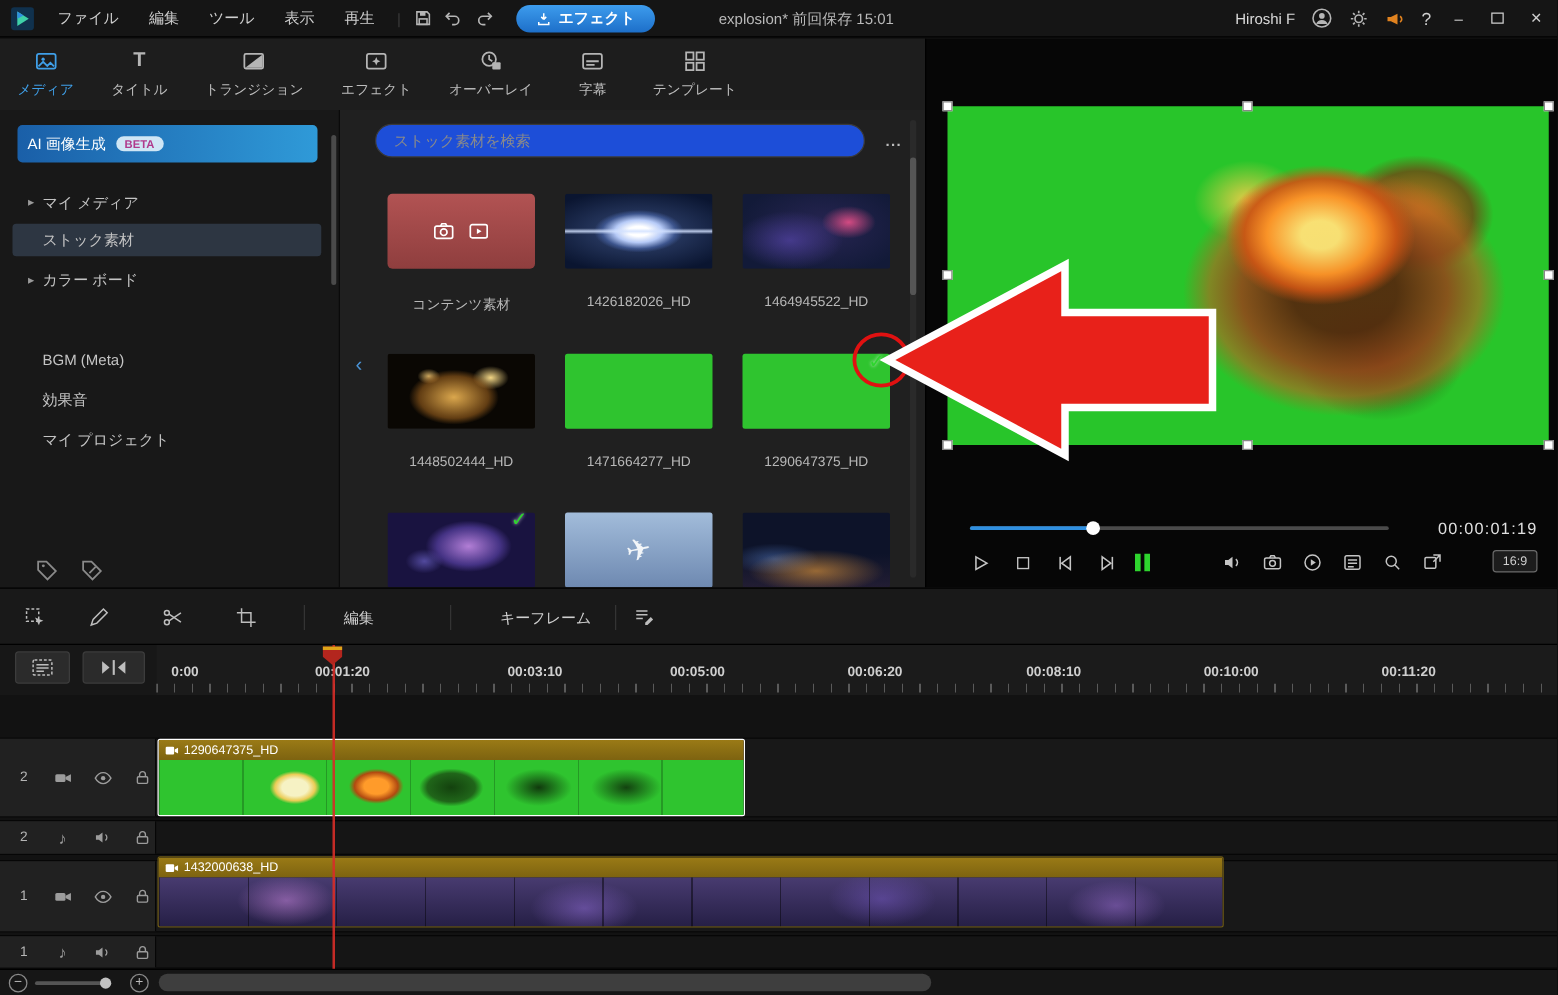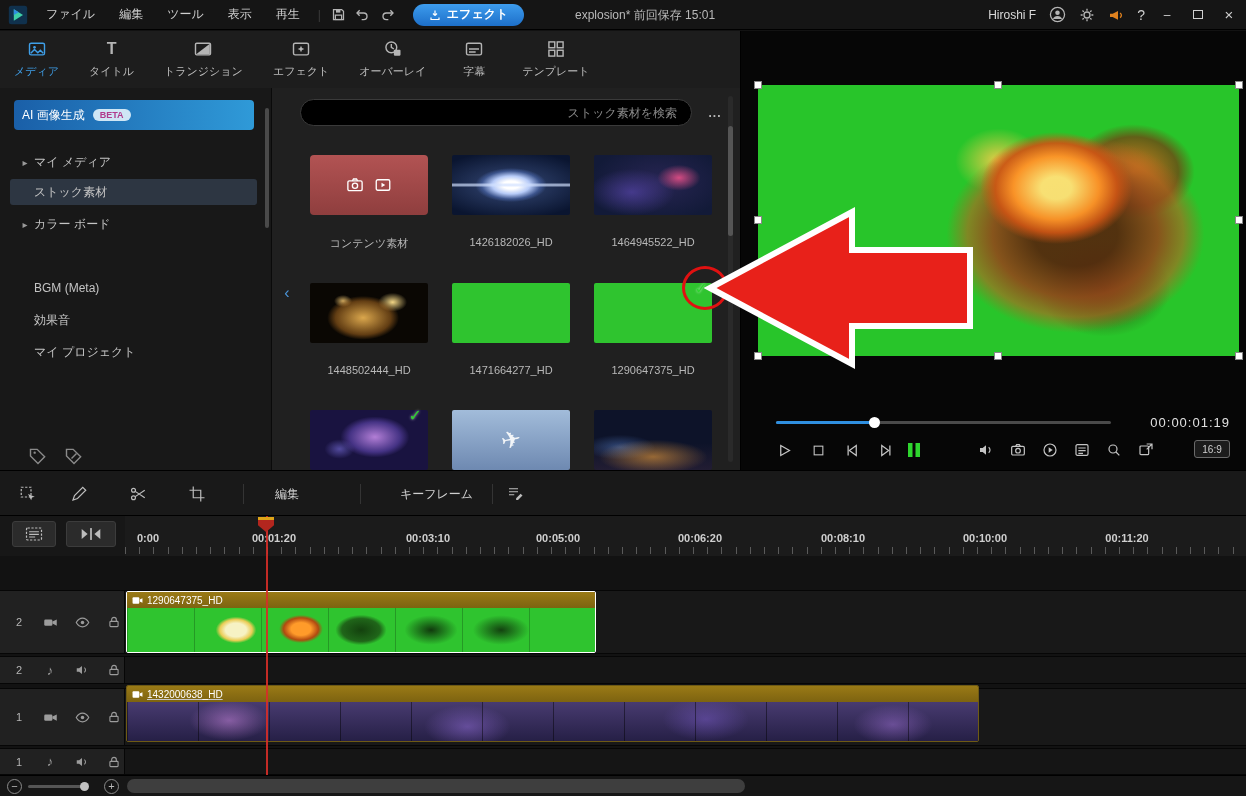--- a/index.html
+++ b/index.html
@@ -32,22 +32,22 @@
   #ai-badge{margin-left:8px;background:#cfe6f5;color:#b03a8c;font-size:9px;font-weight:bold;border-radius:7px;padding:1px 7px;}
   .side-item{position:absolute;left:0;width:271px;height:28px;display:flex;align-items:center;color:#c4c4c4;}
   .side-item .arrow{width:18px;text-align:center;color:#9a9a9a;font-size:10px;margin-left:16px;}
   .side-item .noarrow{width:18px;margin-left:16px;}
   .side-item.selected .hl{position:absolute;left:10px;right:14px;top:1px;bottom:1px;background:#2d3642;border-radius:3px;}
   .side-item span.lbl{position:relative;}
   .tagico{position:absolute;top:356px;width:24px;height:24px;color:#8a8a8a;}
 
   
   #library{left:271px;top:88px;width:469px;height:382px;background:#202020;border-left:1px solid #0a0a0a;overflow:hidden;}
-  #searchbox{position:absolute;left:28px;top:11px;width:392px;height:27px;border-radius:14px;background:#000000;
-    border:1px solid #3a3a3a;color:#cfcfcf;padding:0 14px;font-size:12px;outline:none;text-align:right;}
+  #searchbox{position:absolute;left:28px;top:11px;width:392px;height:27px;border-radius:14px;background:#1d4ed8;
+    border:1px solid #3a3a3a;color:#cfcfcf;padding:0 14px;font-size:12px;outline:none;}
   #searchbox::placeholder{color:#8a8a8a;}
   #more-btn{position:absolute;left:428px;top:11px;width:30px;height:27px;display:flex;align-items:center;justify-content:center;color:#bbb;font-weight:bold;letter-spacing:1px;}
   .thumb{position:absolute;width:118px;height:60px;border-radius:2px;}
   .thumb-label{position:absolute;width:120px;text-align:center;font-size:11px;color:#b8b8b8;}
   .check{position:absolute;font-size:16px;font-weight:bold;color:#2ed52e;text-shadow:0 0 3px rgba(255,255,255,.75);}
   #lib-scroll{position:absolute;left:456px;top:8px;width:5px;height:366px;background:#2a2a2a;border-radius:3px;}
   #lib-scroll-thumb{position:absolute;left:0;top:30px;width:5px;height:110px;background:#555;border-radius:3px;}
   #collapse-handle{position:absolute;left:8px;top:192px;width:14px;height:26px;color:#4a93d6;font-size:16px;display:flex;align-items:center;justify-content:center;}
 
   
@@ -121,21 +121,21 @@
     color:#fff;font-size:10px;white-space:nowrap;}
   #clipA{left:126px;top:35px;width:470px;height:62px;border:1px solid #fff;}
   #clipA .clip-body{height:44px;background:
     repeating-linear-gradient(90deg, rgba(0,0,0,.22) 0 1px, transparent 1px 67px),
     radial-gradient(26px 17px at 109px 22px, #f6f2c4 0 40%, rgba(255,205,90,.9) 62%, transparent 78%),
     radial-gradient(28px 18px at 174px 21px, #ff9b2a 0 35%, #b14a10 62%, transparent 78%),
     radial-gradient(32px 19px at 234px 22px, rgba(18,58,12,.95), rgba(28,78,20,.8) 60%, transparent 80%),
     radial-gradient(34px 19px at 304px 22px, rgba(14,46,10,.92), transparent 78%),
     radial-gradient(36px 19px at 374px 22px, rgba(16,52,12,.9), transparent 78%),
     #2fc42f;}
-  #clipB{left:126px;top:129px;width:853px;height:57px;border:1px solid #6e5a14;text-decoration:underline;}
+  #clipB{left:126px;top:129px;width:853px;height:57px;border:1px solid #6e5a14;}
   #clipB .clip-body{height:41px;background:
     repeating-linear-gradient(90deg, rgba(0,0,0,.45) 0 1px, transparent 1px 71px),
     radial-gradient(55px 28px at 12% 45%, rgba(212,140,232,.5), transparent 72%),
     radial-gradient(60px 30px at 40% 60%, rgba(150,112,222,.5), transparent 72%),
     radial-gradient(60px 30px at 68% 42%, rgba(122,92,202,.48), transparent 72%),
     radial-gradient(55px 28px at 90% 55%, rgba(170,120,225,.45), transparent 72%),
     linear-gradient(#483b70,#241e44);}
 
   #playhead-line{position:absolute;left:266px;top:516px;width:2px;height:259px;background:rgba(215,45,40,.9);z-index:40;}
   #playhead-marker{position:absolute;left:258px;top:517px;width:16px;height:15px;background:#b3261e;border-top:3px solid #dfa418;

